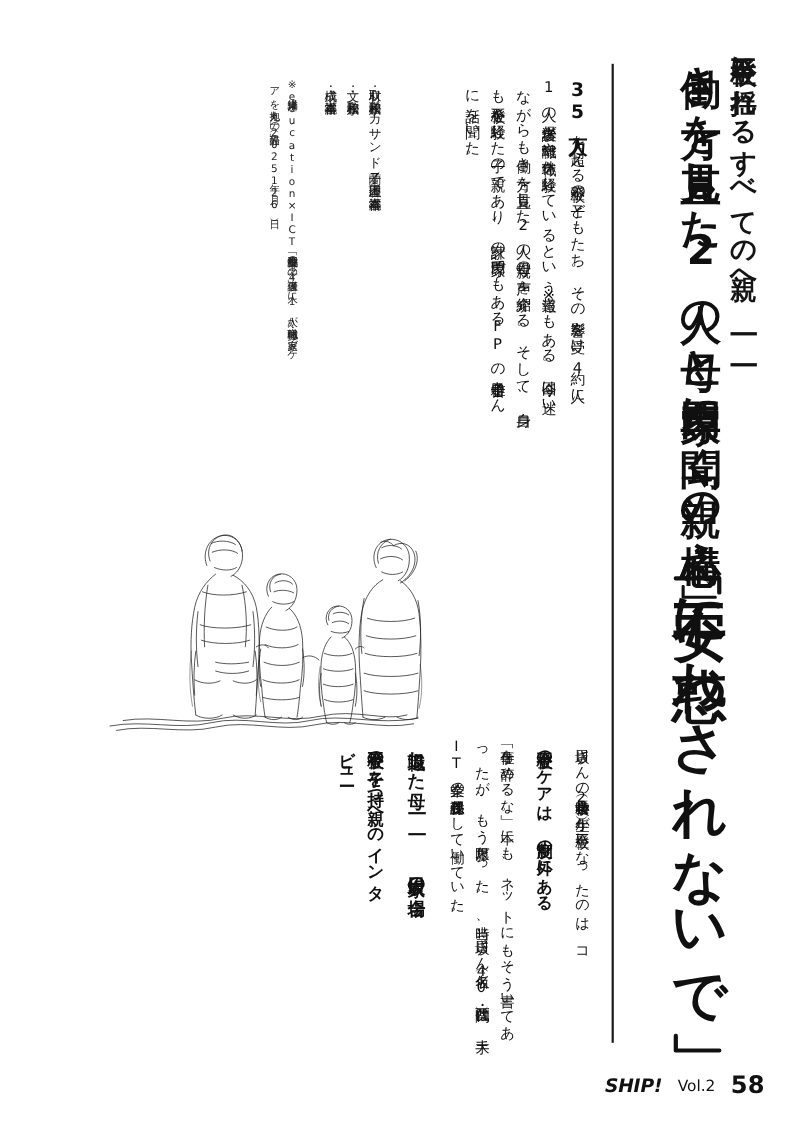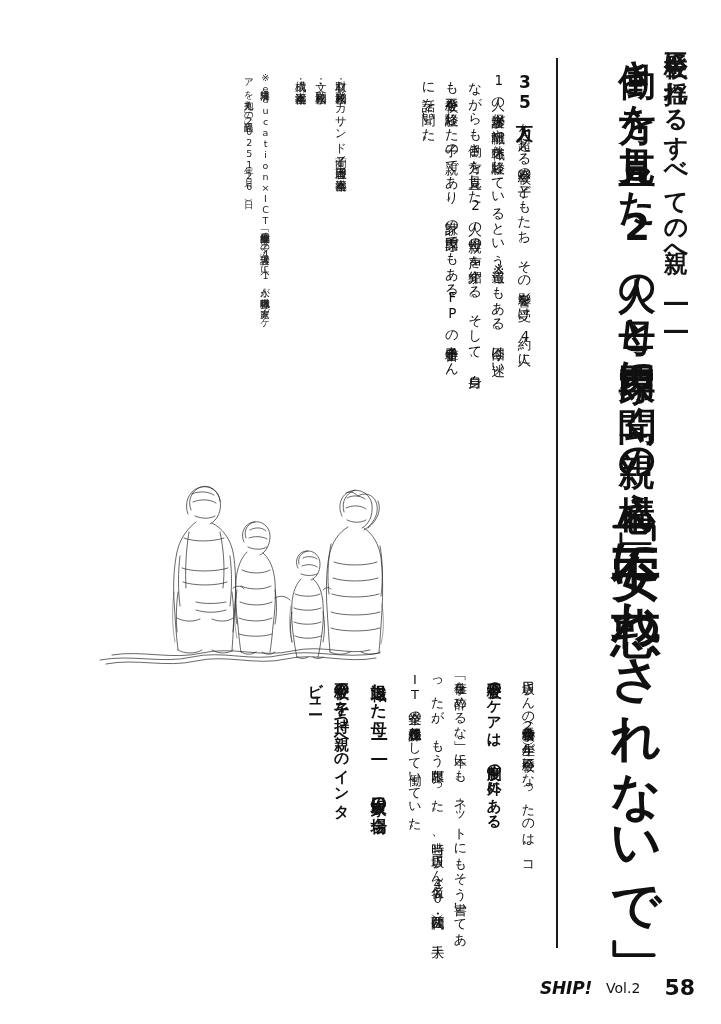--- a/index.html
+++ b/index.html
@@ -178,21 +178,20 @@
     font-size: 17px;
     letter-spacing: -0.01em;
   }
   .vol {
     font-weight: normal;
     font-size: 14px;
   }
   .pageno {
     font-weight: bold;
     font-size: 22px;
-    margin-left: 10px;
   }
 </style>
 </head>
 <body>
 
 <div class="page">
 
   <div class="headline-wrap">
     <div class="headline-main">
       <span>働き方を見直した2人の母と専門家に聞く</span><span>「親の心構え」</span><span class="headline-emph">「不安に惑わされないで」</span>

